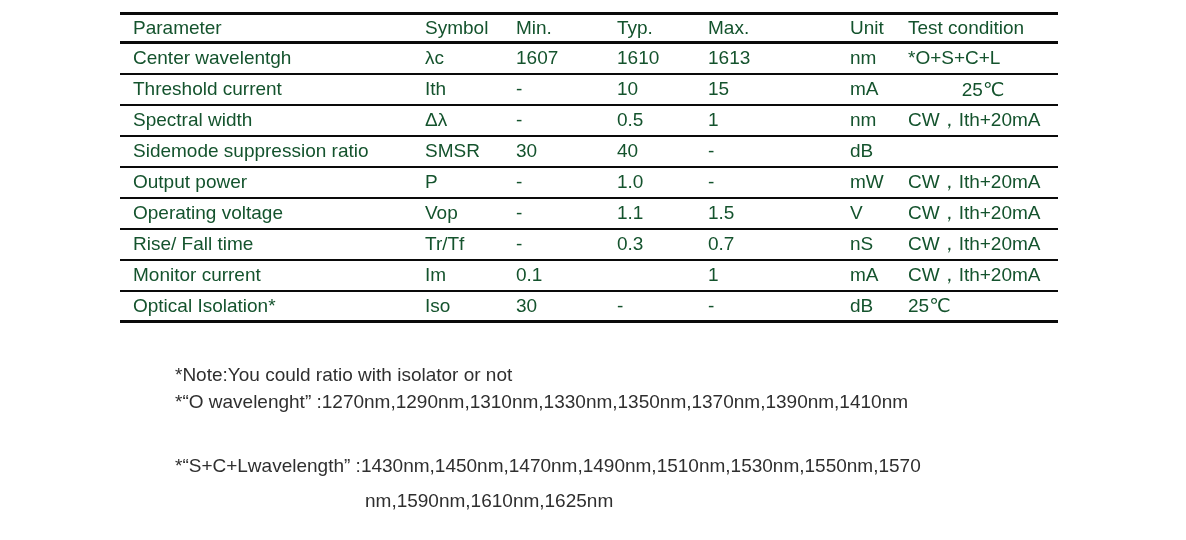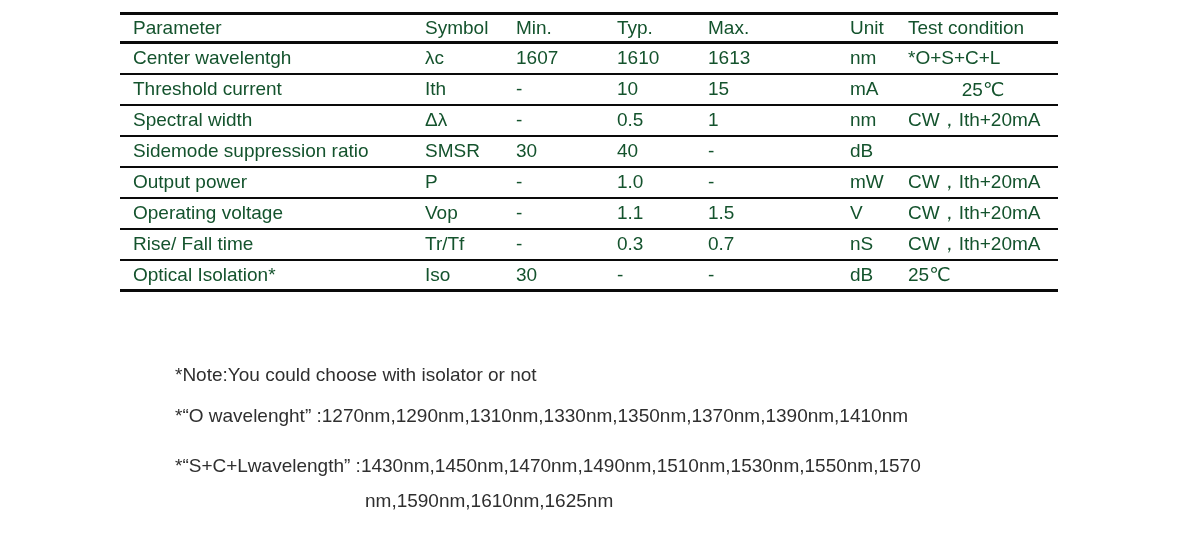--- a/index.html
+++ b/index.html
@@ -55,21 +55,21 @@
   table.spec td:first-child { padding-left: 13px; }
   td.align-center { text-align: center; }
 
   .note {
     position: absolute;
     font-size: 19px;
     color: #2f2f2f;
     white-space: nowrap;
   }
   .note-1 { left: 175px; top: 364px; }
-  .note-2 { left: 175px; top: 405px; }
+  .note-2 { left: 175px; top: 391px; }
   .note-3a { left: 175px; top: 455px; }
   .note-3b { left: 365px; top: 490px; }
 </style>
 </head>
 <body>
 
 <div class="page">
 
   <div class="spec-table-wrap">
     <table class="spec">
@@ -151,30 +151,39 @@
           <tr>
       <td>Rise/ Fall time</td>
       <td>Tr/Tf</td>
       <td>-</td>
       <td>0.3</td>
       <td>0.7</td>
       <td>nS</td>
       <td>CW，Ith+20mA</td>
     </tr>
           <tr>
+      <td>Monitor current</td>
+      <td>Im</td>
+      <td>0.1</td>
+      <td></td>
+      <td>1</td>
+      <td>mA</td>
+      <td>CW，Ith+20mA</td>
+    </tr>
+          <tr>
       <td>Optical Isolation*</td>
       <td>Iso</td>
       <td>30</td>
       <td>-</td>
       <td>-</td>
       <td>dB</td>
       <td>25℃</td>
     </tr>
         </tbody>
     </table>
   </div>
 
-  <div class="note note-1">*Note:You could choose with isolator or not</div>
+  <div class="note note-1">*Note:You could ratio with isolator or not</div>
   <div class="note note-2">*“O wavelenght” :1270nm,1290nm,1310nm,1330nm,1350nm,1370nm,1390nm,1410nm</div>
   <div class="note note-3a">*“S+C+Lwavelength”  :1430nm,1450nm,1470nm,1490nm,1510nm,1530nm,1550nm,1570</div>
   <div class="note note-3b">nm,1590nm,1610nm,1625nm</div>
 
 </div>
 
 </body></html>

